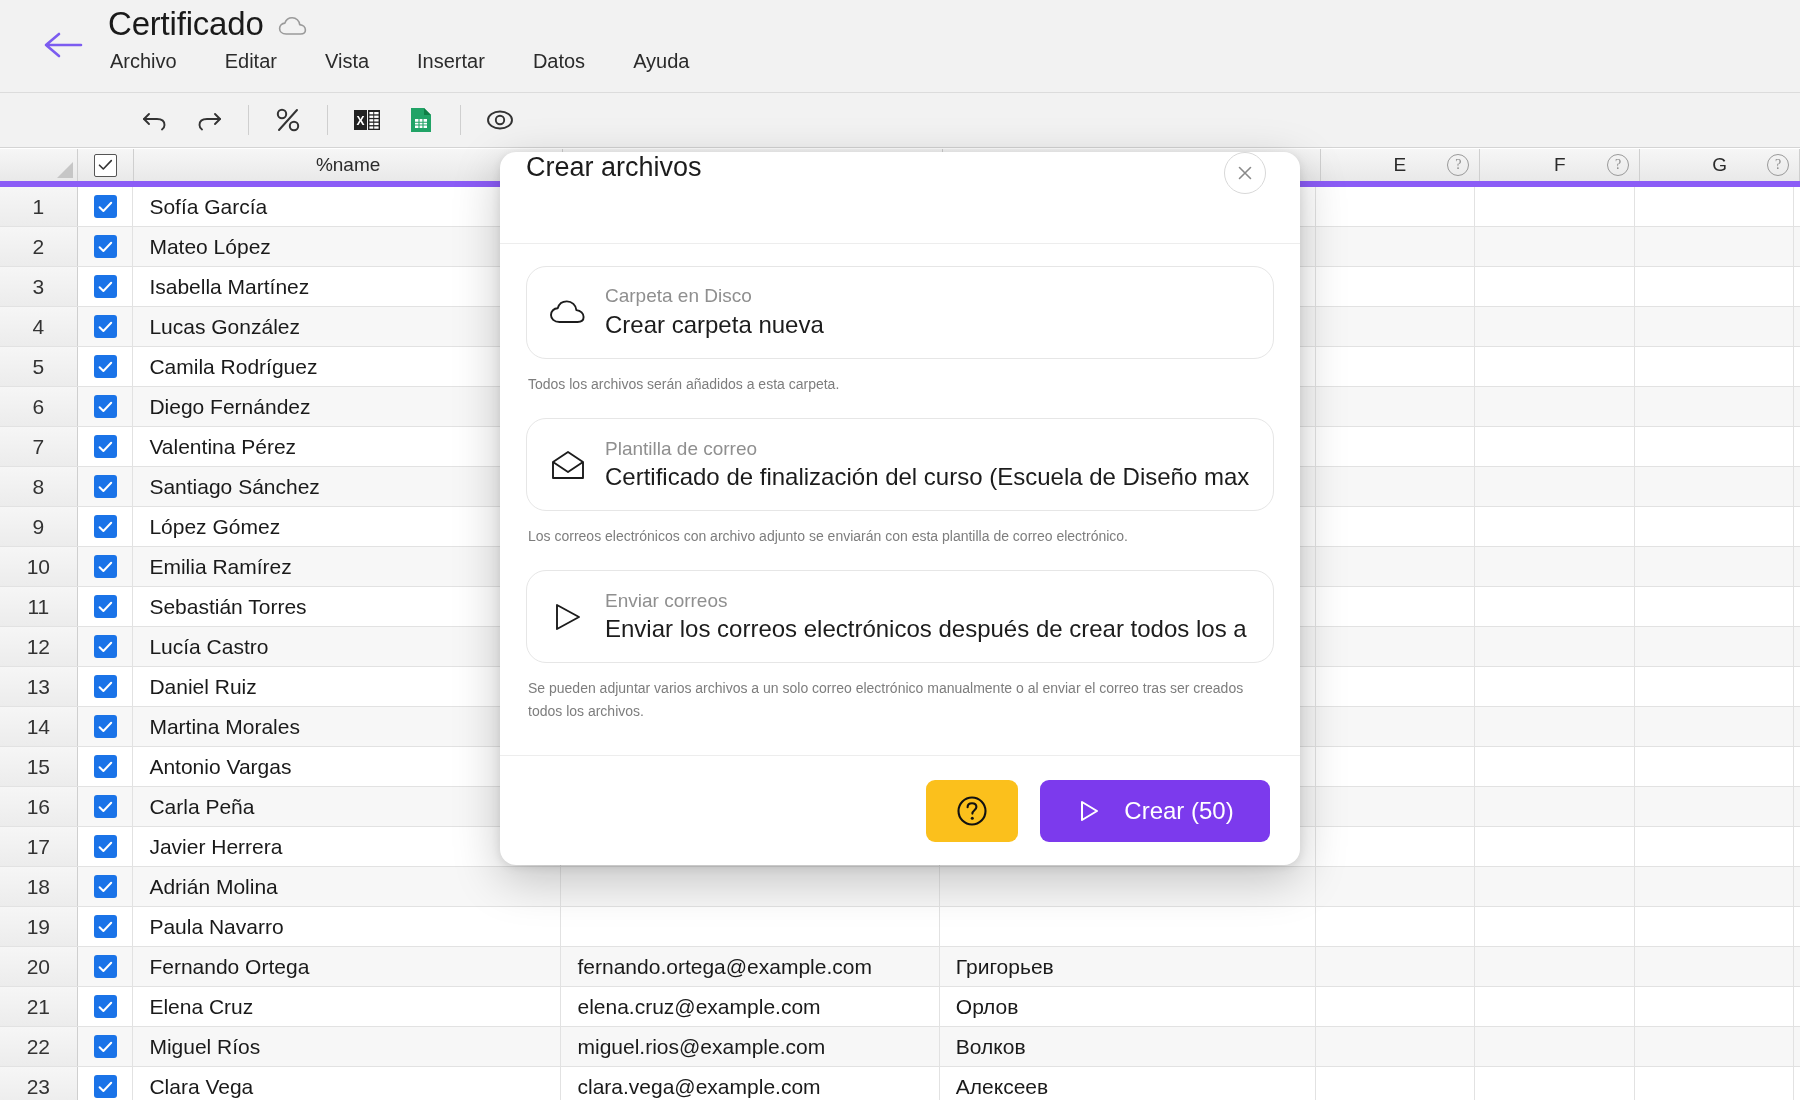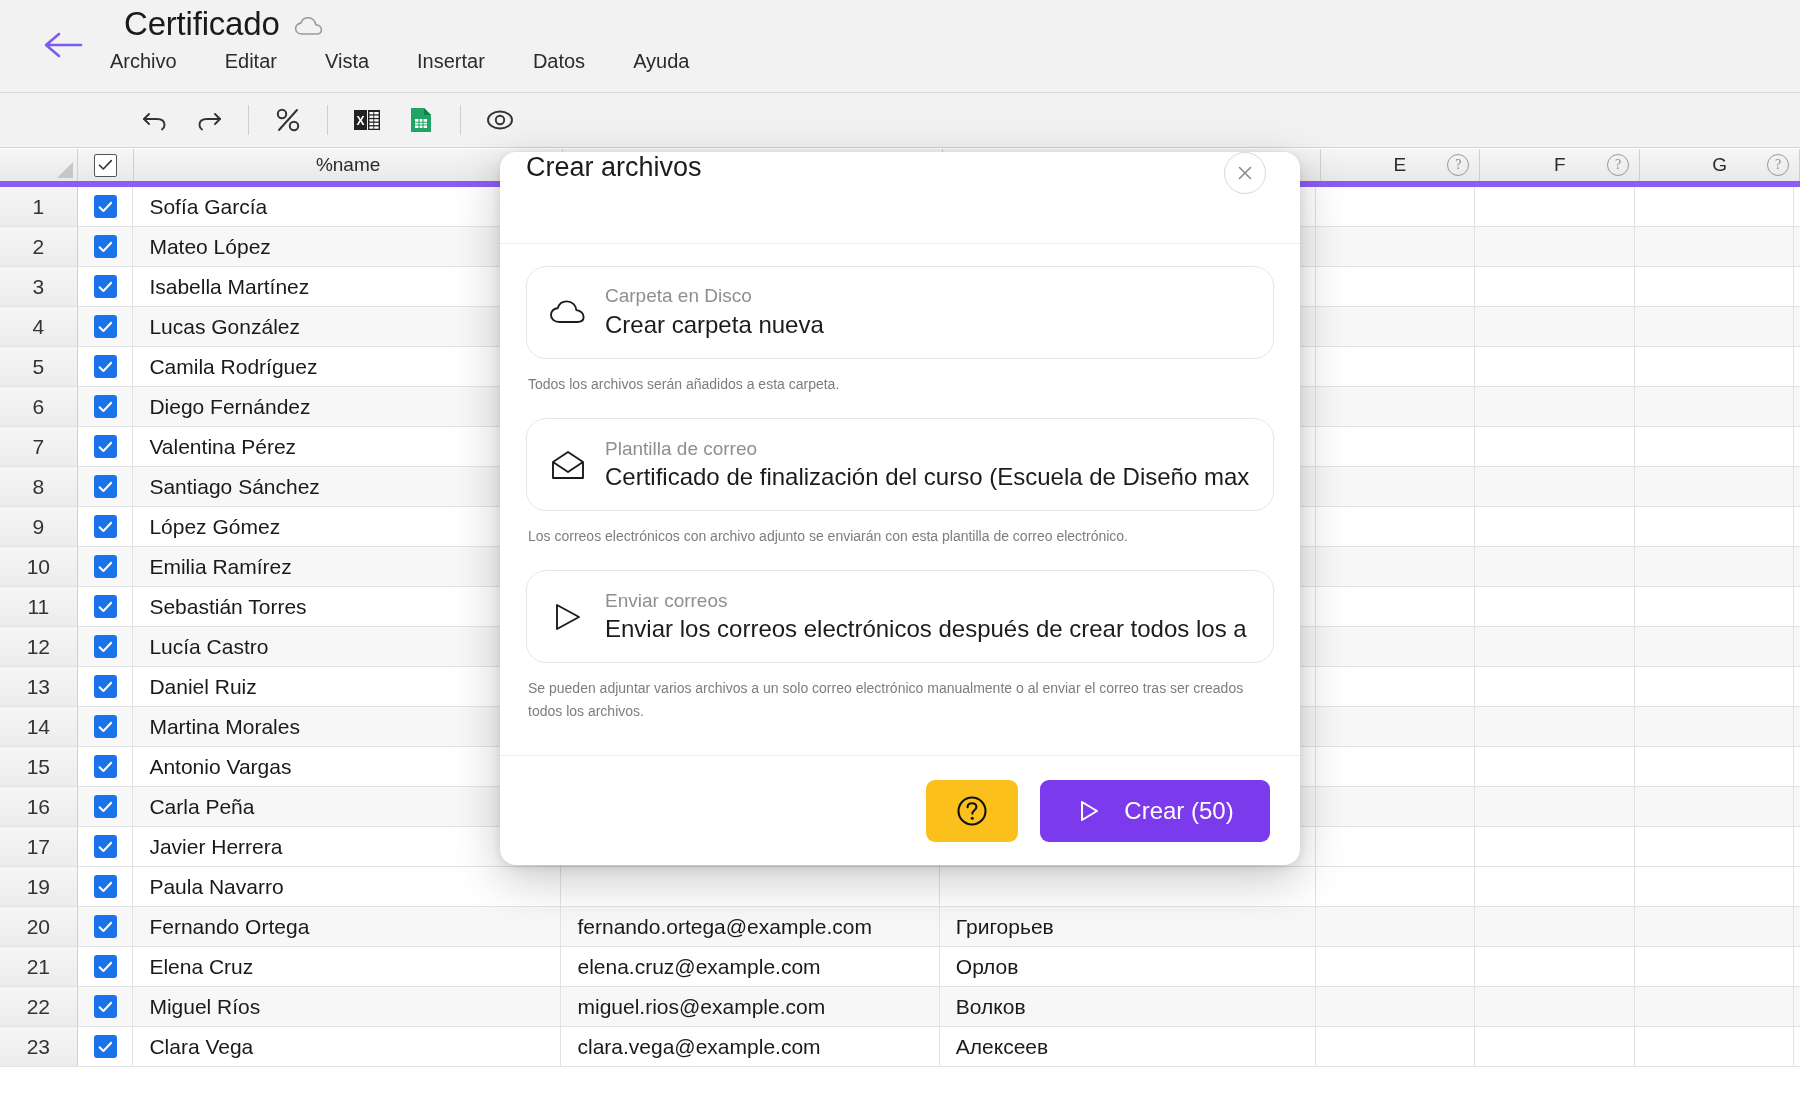--- a/index.html
+++ b/index.html
@@ -17,21 +17,21 @@
     display: flex; align-items: flex-start;
     border-bottom: 1px solid #dcdcdc;
     position: relative;
   }
   .back-btn {
     width: 62px; height: 62px; margin-top: 14px; margin-left: 32px;
     display: flex; align-items: center; justify-content: center;
     cursor: pointer;
   }
   .titleblock { margin-left: 14px; padding-top: 5px; }
-  .doc-title-row { display: flex; align-items: center; gap: 14px; margin-left: 16px; }
+  .doc-title-row { display: flex; align-items: center; gap: 14px; }
   .doc-title {
     font-size: 33px; color: #1a1a1a; font-weight: 400; letter-spacing: -0.2px;
   }
   .cloud-icon { display: flex; align-items: center; margin-top: 6px; }
   .menubar { display: flex; gap: 44px; margin-top: 5px; }
   .menu-item {
     font-size: 20px; color: #2b2b2b; cursor: pointer;
     padding: 2px 2px;
   }
 
@@ -582,20 +582,37 @@
             </span>
           </div>
           <div class="cell name">Javier Herrera</div>
           <div class="cell email"></div>
           <div class="cell d"></div>
           <div class="cell e"></div>
           <div class="cell f"></div>
           <div class="cell g"></div>
           <div class="cell tail"></div>
         </div>
+        <div class="row alt">
+          <div class="cell rownum">18</div>
+          <div class="cell check">
+            <span class="cbox">
+              <svg width="15" height="12" viewBox="0 0 15 12">
+                <path d="M1.6 6.2 L5.4 10 L13.2 1.7" fill="none" stroke="#fff" stroke-width="2" stroke-linecap="round" stroke-linejoin="round"></path>
+              </svg>
+            </span>
+          </div>
+          <div class="cell name">Adrián Molina</div>
+          <div class="cell email"></div>
+          <div class="cell d"></div>
+          <div class="cell e"></div>
+          <div class="cell f"></div>
+          <div class="cell g"></div>
+          <div class="cell tail"></div>
+        </div>
         <div class="row">
           <div class="cell rownum">19</div>
           <div class="cell check">
             <span class="cbox">
               <svg width="15" height="12" viewBox="0 0 15 12">
                 <path d="M1.6 6.2 L5.4 10 L13.2 1.7" fill="none" stroke="#fff" stroke-width="2" stroke-linecap="round" stroke-linejoin="round"></path>
               </svg>
             </span>
           </div>
           <div class="cell name">Paula Navarro</div>

